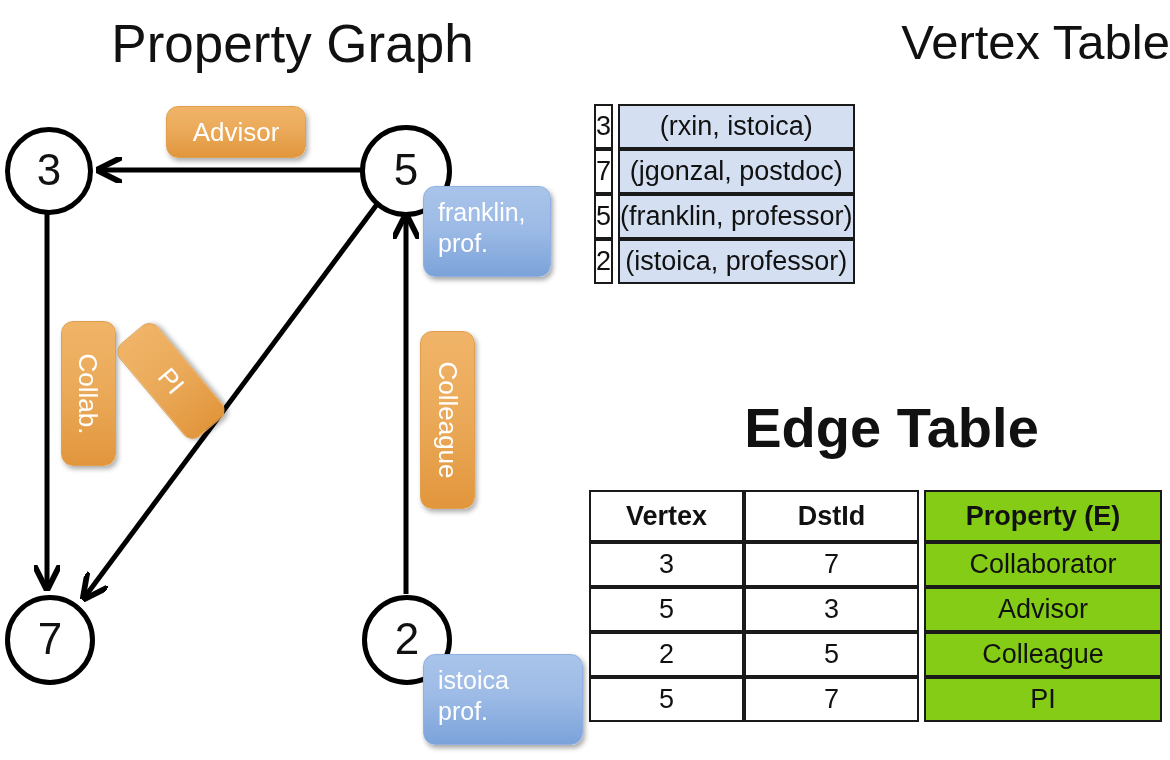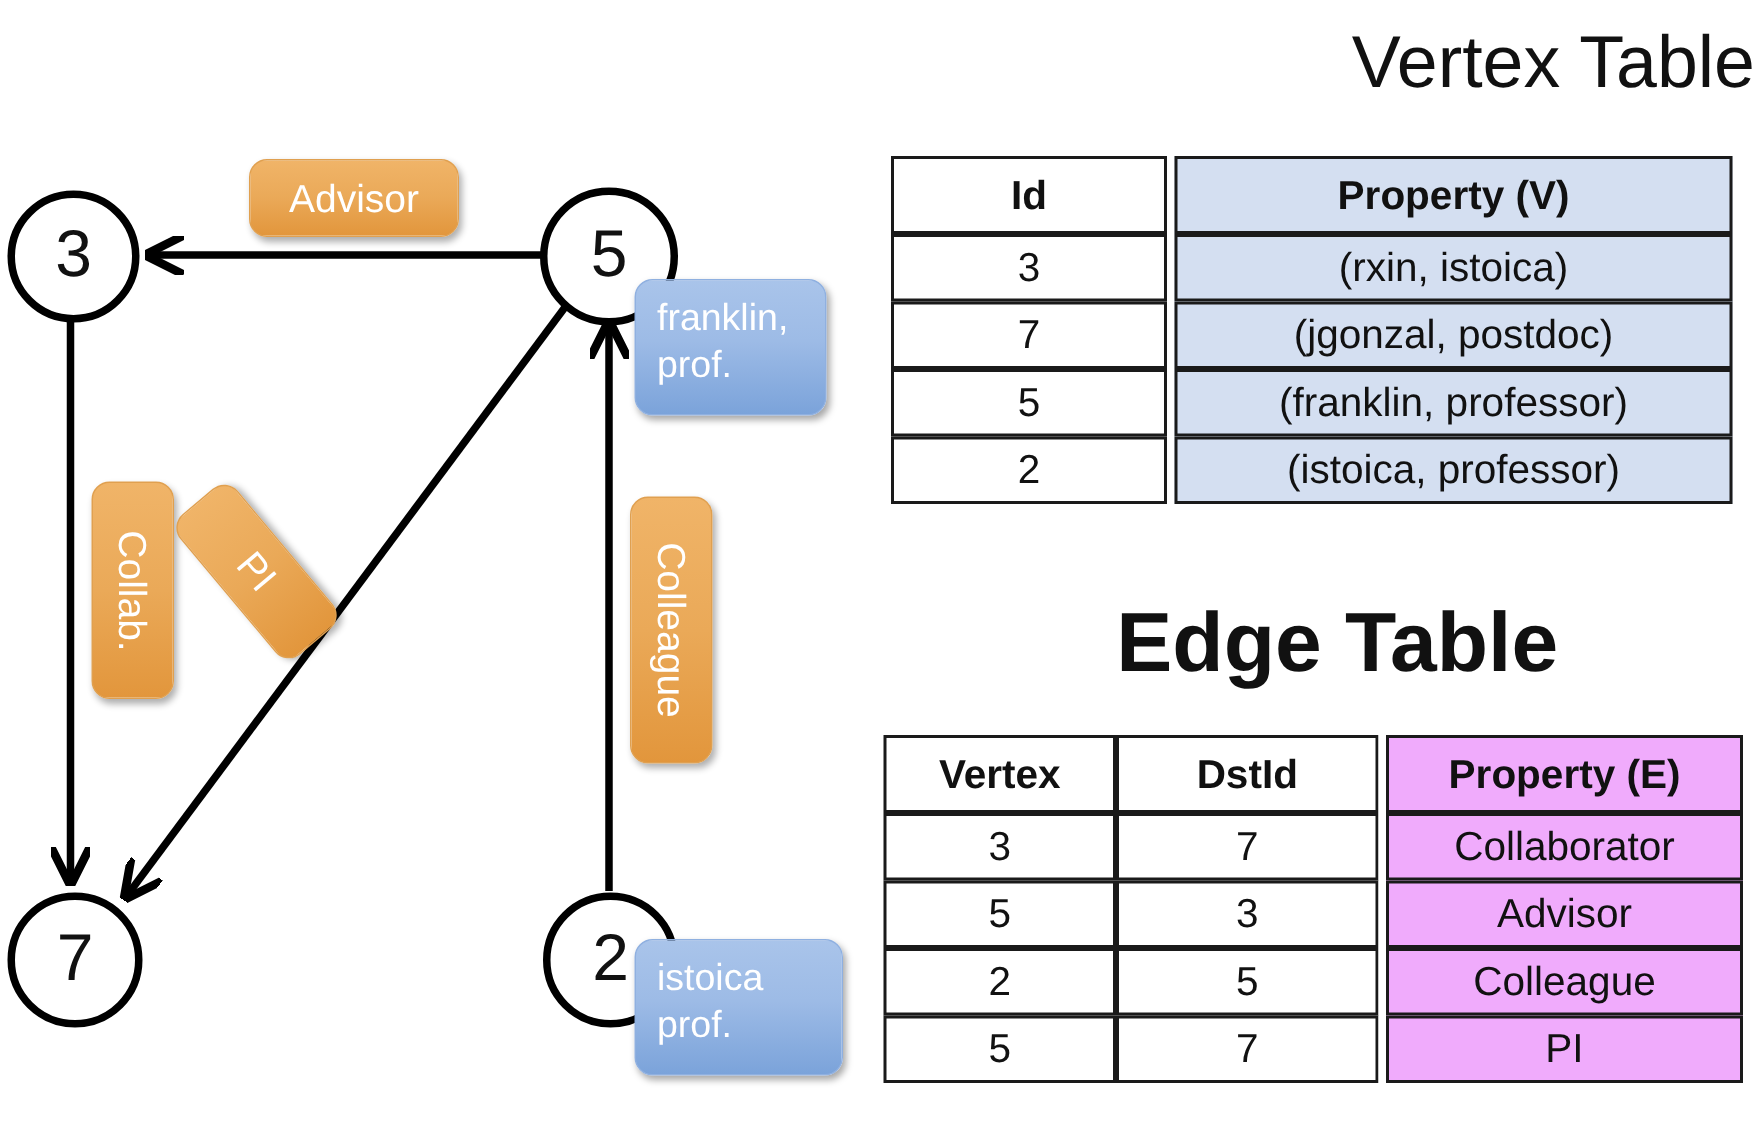--- a/index.html
+++ b/index.html
@@ -130,33 +130,34 @@
     height: 52px;
     font-size: 27px;
   }
   .sep {
     border: none !important;
     width: 5px;
     background: #ffffff;
     padding: 0 !important;
   }
   .blue-cell { background: #d4dff1; }
-  .orange-cell { background: #f0abfc; }
+  .orange-cell { background: #84cc16; }
 
   #vertex-title { left: 585px; top: 14px; width: 585px; text-align: right; font-size: 49px; line-height: 56px; }
   #edge-title  { left: 599px; top: 400px; width: 585px; text-align: center; font-size: 56px; line-height: 56px; font-weight: bold; }
 
   #vertex-table { left: 594px; top: 104px; }
   #edge-table   { left: 589px; top: 490px; }
 </style>
 </head>
 <body>
 
 <div id="graph-panel">
 
+  <div class="panel-title" id="graph-title">Property Graph</div>
 
   <svg id="graph-svg" viewBox="0 0 585 760" xmlns="http://www.w3.org/2000/svg">
     <defs>
       <marker id="arrow" viewBox="0 0 10 10" refX="9" refY="5" markerWidth="5.2" markerHeight="5.2" orient="auto-start-reverse">
         <path d="M 0 0 L 10 5 L 0 10" fill="none" stroke="#000" stroke-width="2.2" stroke-linecap="butt" stroke-linejoin="miter"></path>
       </marker>
     </defs>
 
     <line x1="362" y1="170" x2="99" y2="170" stroke="#000" stroke-width="5" marker-end="url(#arrow)"></line>
 
@@ -180,21 +181,21 @@
     <span>2</span>
   </div>
 
 
   <div class="vprop" style="left:423px; top:186px; width:128px; height:91px;">
     <div>franklin,</div>
     <div>prof.</div>
   </div>
 
 
-  <div class="vprop" style="left:423px; top:626px; width:139px; height:91px;">
+  <div class="vprop" style="left:423px; top:654px; width:160px; height:91px;">
     <div>istoica</div>
     <div>prof.</div>
   </div>
 
   <div class="eprop" style="left:166px; top:106px; width:140px; height:52px;">
     <span>Advisor</span>
   </div>
 
   <div class="eprop vert" style="left:61px; top:321px; width:55px; height:145px;">
     <span>Collab.</span>
@@ -206,25 +207,20 @@
 
   <div class="eprop vert" style="left:420px; top:331px; width:55px; height:178px;">
     <span>Colleague</span>
   </div>
 </div>
 
 <div class="panel-title" id="vertex-title">Vertex Table</div>
 
 <table class="tbl" id="vertex-table">
   <tbody>
-      <tr>
-    <th style="width:184px;">Id</th>
-    <td class="sep"></td>
-    <th class="blue-cell" style="width:372px;">Property (V)</th>
-  </tr>
   <tr>
     <td>3</td>
     <td class="sep"></td>
     <td class="blue-cell">(rxin, istoica)</td>
   </tr>
   <tr>
     <td>7</td>
     <td class="sep"></td>
     <td class="blue-cell">(jgonzal, postdoc)</td>
   </tr>

